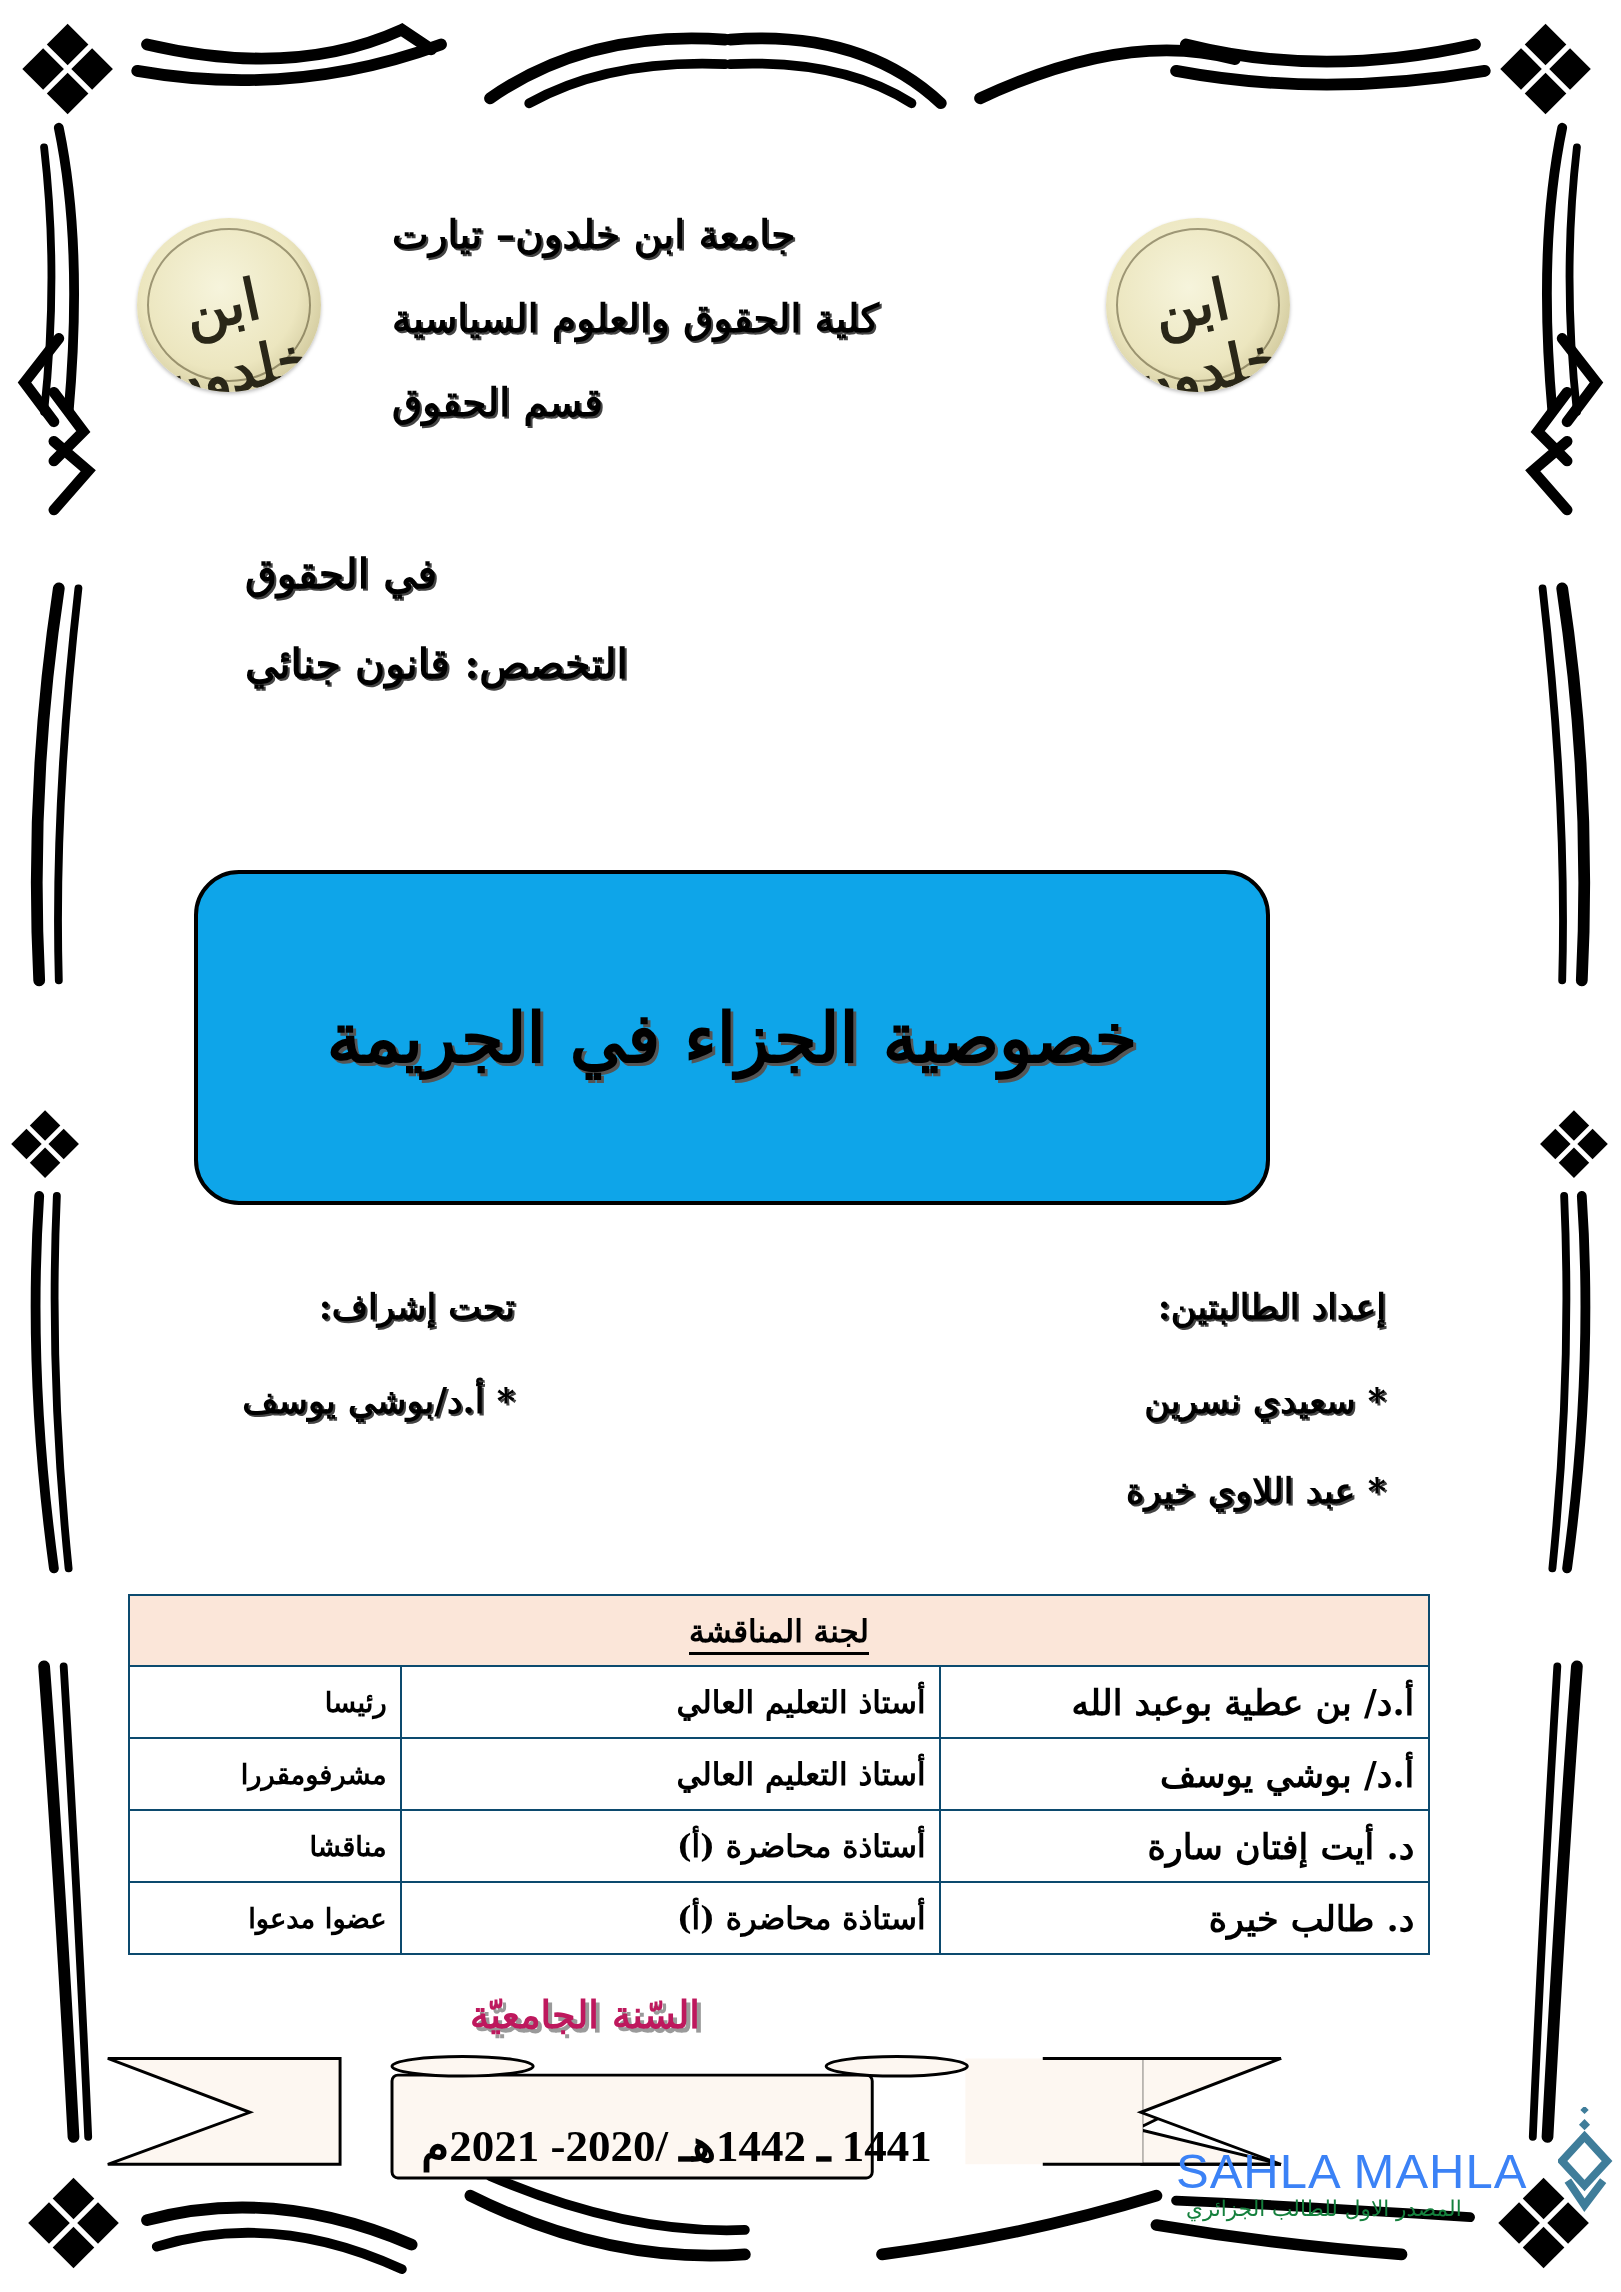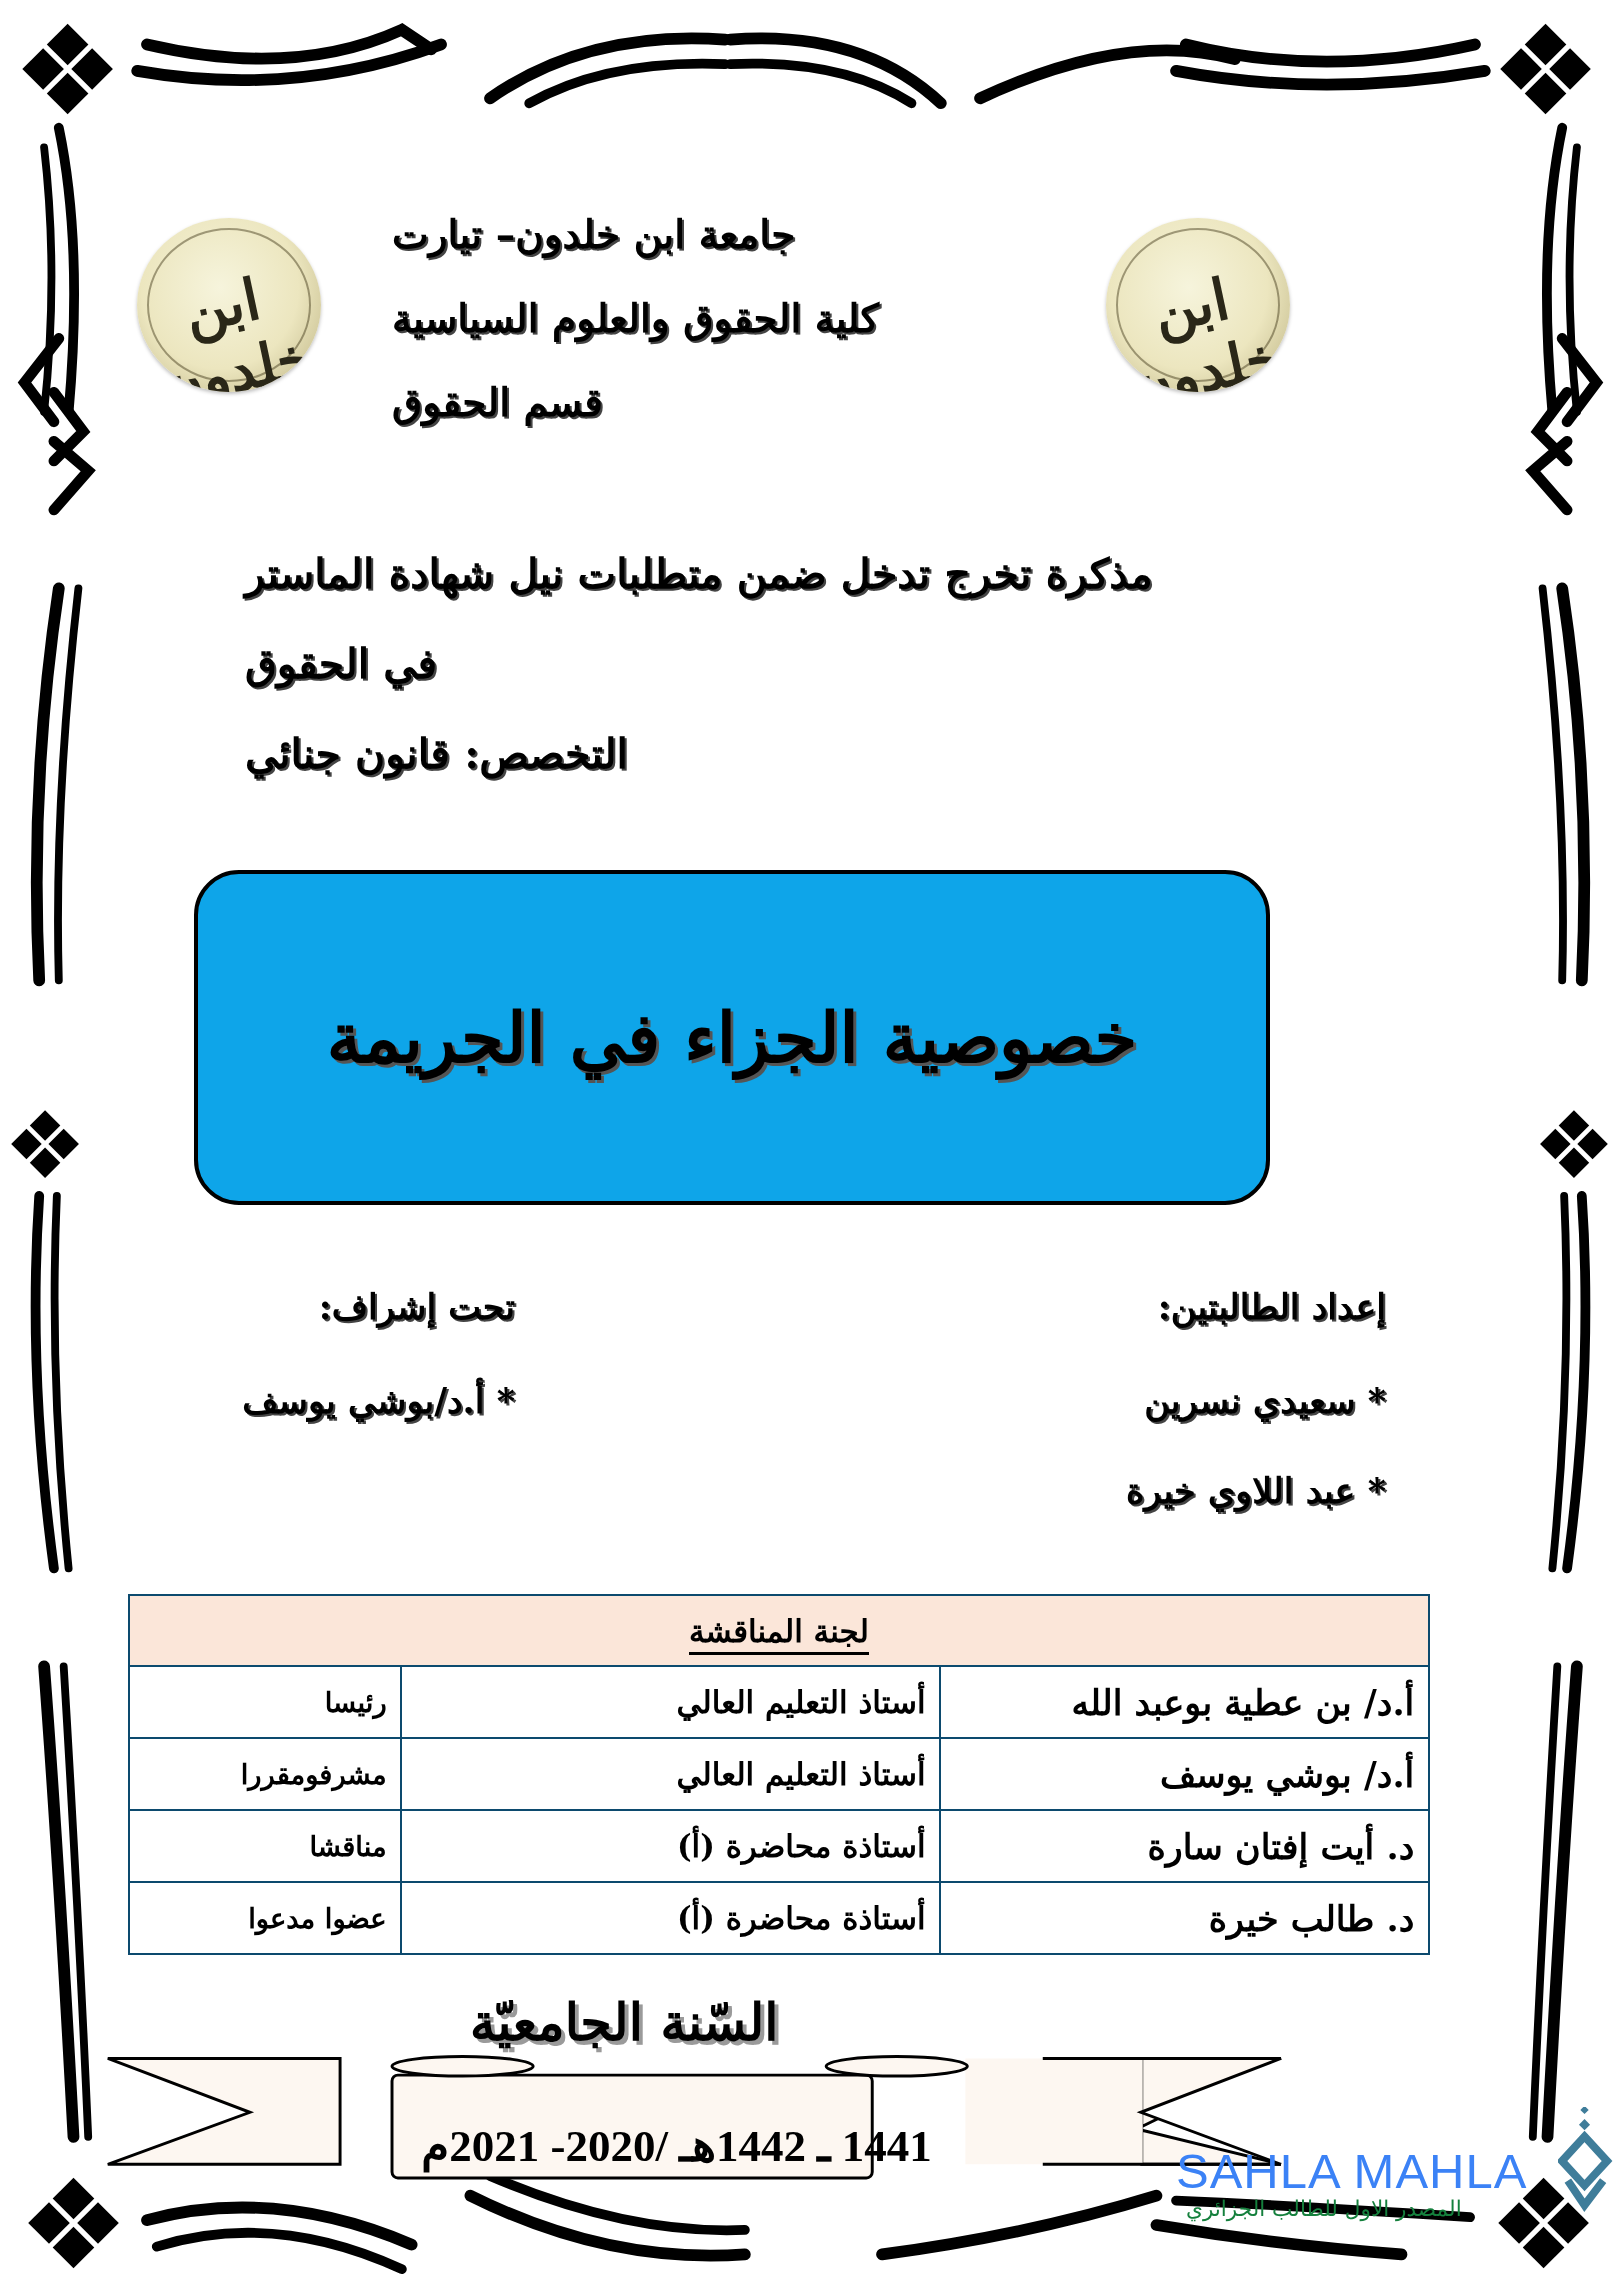--- a/index.html
+++ b/index.html
@@ -39,22 +39,22 @@
   .committee { left:128px; top:1594px; width:1302px; border-collapse:collapse; direction:rtl; }
   .committee td, .committee th { border:2px solid #0c4a6e; padding:0 13.7px; }
   .committee th { background:#fbe6d9; height:69px; font-size:31px; font-weight:bold; }
   .committee th span { border-bottom:3.9px solid #000; padding-bottom:3.9px; }
   .committee td { height:70px; font-size:31px; font-weight:bold; text-align:right; }
   .committee td.c-name { width:467px; font-size:35px; }
   .committee td.c-rank { width:518px; }
   .committee td.c-role { width:245px; font-size:27.4px; }
 
   
-  .year-label { left:470px; top:1992px; width:441px; font-size:51px; font-weight:bold;
-                color:#000000; text-shadow:3.9px 3.9px 0 #9a9a9a; }
+  .year-label { left:470px; top:1992px; width:441px; font-size:38px; font-weight:bold;
+                color:#be185d; text-shadow:3.9px 3.9px 0 #9a9a9a; }
   .year-value { left:402px; top:2119px; width:549px; font-size:45px; font-weight:bold;
                 direction:rtl; text-align:center; font-family:"Liberation Serif", serif; }
 
   
   .wm-title { left:1176px; top:2143px; font-family:"Liberation Sans", sans-serif; font-size:49px;
               color:#3b82f6; letter-spacing:1px; direction:ltr; }
   .wm-sub { left:1186px; top:2196px; width:353px; font-size:21.6px; color:#15803d; direction:rtl; text-align:left; }
 </style>
 </head>
 <body>
@@ -153,21 +153,20 @@
   <div class="calli">ابن خلدون</div>
 </div>
 
 <div class="abs hdr center-text bold shadow">
   <div>جامعة ابن خلدون– تيارت</div>
   <div>كلية الحقوق والعلوم السياسية</div>
   <div>قسم الحقوق</div>
 </div>
 
 <div class="abs intro center-text bold shadow">
-  <div>مذكرة تخرج تدخل ضمن متطلبات نيل شهادة الماستر</div>
   <div>في الحقوق</div>
   <div>التخصص: قانون جنائي</div>
 </div>
 
 <div class="abs titlebox">
   <div>خصوصية الجزاء في الجريمة</div>
 </div>
 
 <div class="abs lbl shadow" style="right:235px;top:1286px;">إعداد الطالبتين:</div>
 <div class="abs lbl shadow" style="right:235px;top:1380px;">* سعيدي نسرين</div>

